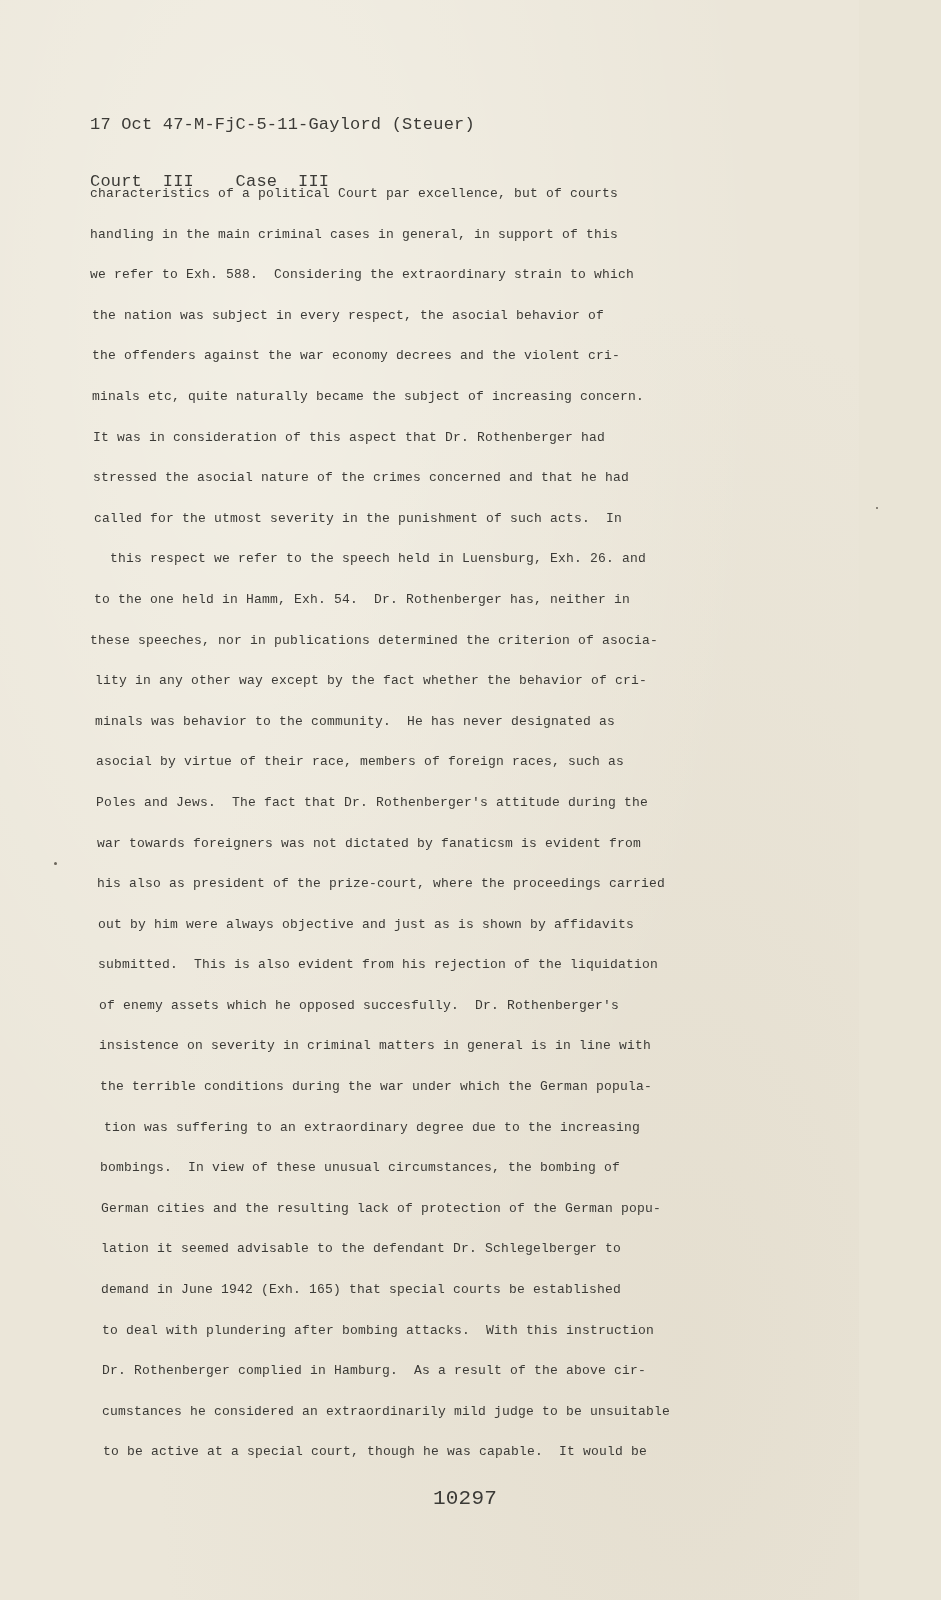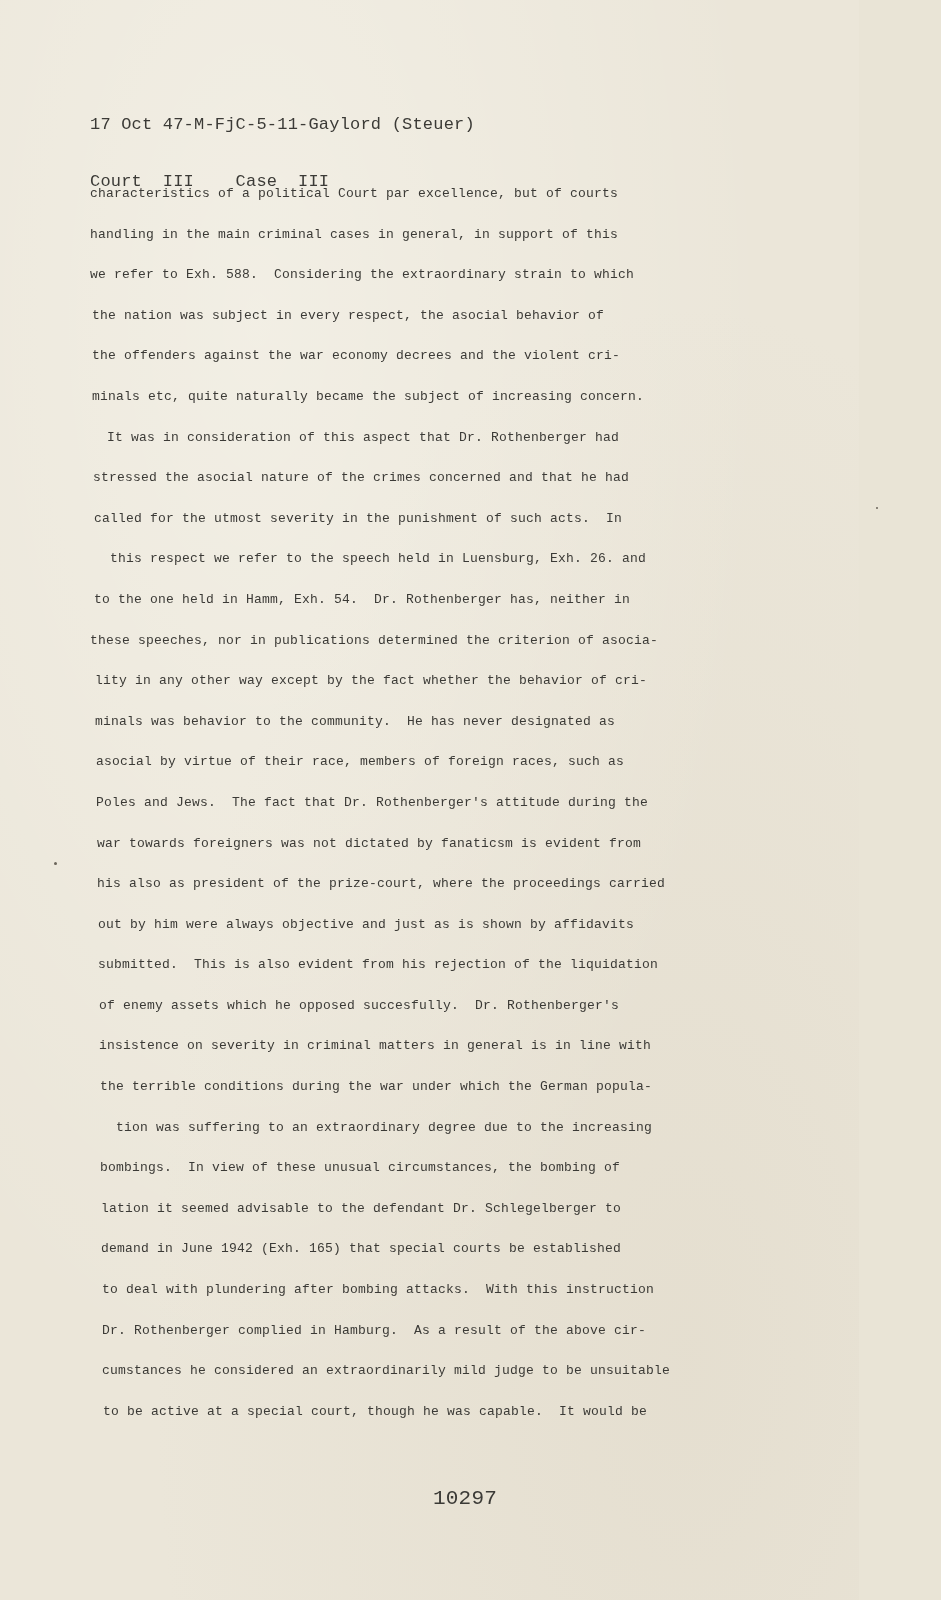--- a/index.html
+++ b/index.html
@@ -75,39 +75,40 @@
     <div>Court  III    Case  III</div>
   </div>
 
   <div class="body-text typed">
     <span class="line" style="margin-left:0px">characteristics of a political Court par excellence, but of courts</span>
     <span class="line" style="margin-left:0px">handling in the main criminal cases in general, in support of this</span>
     <span class="line" style="margin-left:0px">we refer to Exh. 588.  Considering the extraordinary strain to which</span>
     <span class="line" style="margin-left:2px">the nation was subject in every respect, the asocial behavior of</span>
     <span class="line" style="margin-left:2px">the offenders against the war economy decrees and the violent cri-</span>
     <span class="line" style="margin-left:2px">minals etc, quite naturally became the subject of increasing concern.</span>
-    <span class="line" style="margin-left:17px">It was in consideration of this aspect that Dr. Rothenberger had</span>
+    <span class="line" style="margin-left:3px">It was in consideration of this aspect that Dr. Rothenberger had</span>
     <span class="line" style="margin-left:3px">stressed the asocial nature of the crimes concerned and that he had</span>
     <span class="line" style="margin-left:4px">called for the utmost severity in the punishment of such acts.  In</span>
     <span class="line" style="margin-left:20px">this respect we refer to the speech held in Luensburg, Exh. 26. and</span>
     <span class="line" style="margin-left:4px">to the one held in Hamm, Exh. 54.  Dr. Rothenberger has, neither in</span>
     <span class="line" style="">these speeches, nor in publications determined the criterion of asocia-</span>
     <span class="line" style="margin-left:5px">lity in any other way except by the fact whether the behavior of cri-</span>
     <span class="line" style="margin-left:5px">minals was behavior to the community.  He has never designated as</span>
     <span class="line" style="margin-left:6px">asocial by virtue of their race, members of foreign races, such as</span>
     <span class="line" style="margin-left:6px">Poles and Jews.  The fact that Dr. Rothenberger's attitude during the</span>
     <span class="line" style="margin-left:7px">war towards foreigners was not dictated by fanaticsm is evident from</span>
     <span class="line" style="margin-left:7px">his also as president of the prize-court, where the proceedings carried</span>
     <span class="line" style="margin-left:8px">out by him were always objective and just as is shown by affidavits</span>
     <span class="line" style="margin-left:8px">submitted.  This is also evident from his rejection of the liquidation</span>
     <span class="line" style="margin-left:9px">of enemy assets which he opposed succesfully.  Dr. Rothenberger's</span>
     <span class="line" style="margin-left:9px">insistence on severity in criminal matters in general is in line with</span>
     <span class="line" style="margin-left:10px">the terrible conditions during the war under which the German popula-</span>
-    <span class="line" style="margin-left:26px">tion was suffering to an extraordinary degree due to the increasing</span>
+    <span class="line" style="margin-left:14px">tion was suffering to an extraordinary degree due to the increasing</span>
     <span class="line" style="margin-left:10px">bombings.  In view of these unusual circumstances, the bombing of</span>
+    <span class="line" style="margin-left:11px">German cities and the resulting lack of protection of the German popu-</span>
     <span class="line" style="margin-left:11px">lation it seemed advisable to the defendant Dr. Schlegelberger to</span>
     <span class="line" style="margin-left:11px">demand in June 1942 (Exh. 165) that special courts be established</span>
     <span class="line" style="margin-left:12px">to deal with plundering after bombing attacks.  With this instruction</span>
     <span class="line" style="margin-left:12px">Dr. Rothenberger complied in Hamburg.  As a result of the above cir-</span>
     <span class="line" style="margin-left:12px">cumstances he considered an extraordinarily mild judge to be unsuitable</span>
     <span class="line" style="margin-left:13px">to be active at a special court, though he was capable.  It would be</span>
   </div>
 
   <div class="page-number typed">10297</div>
 

